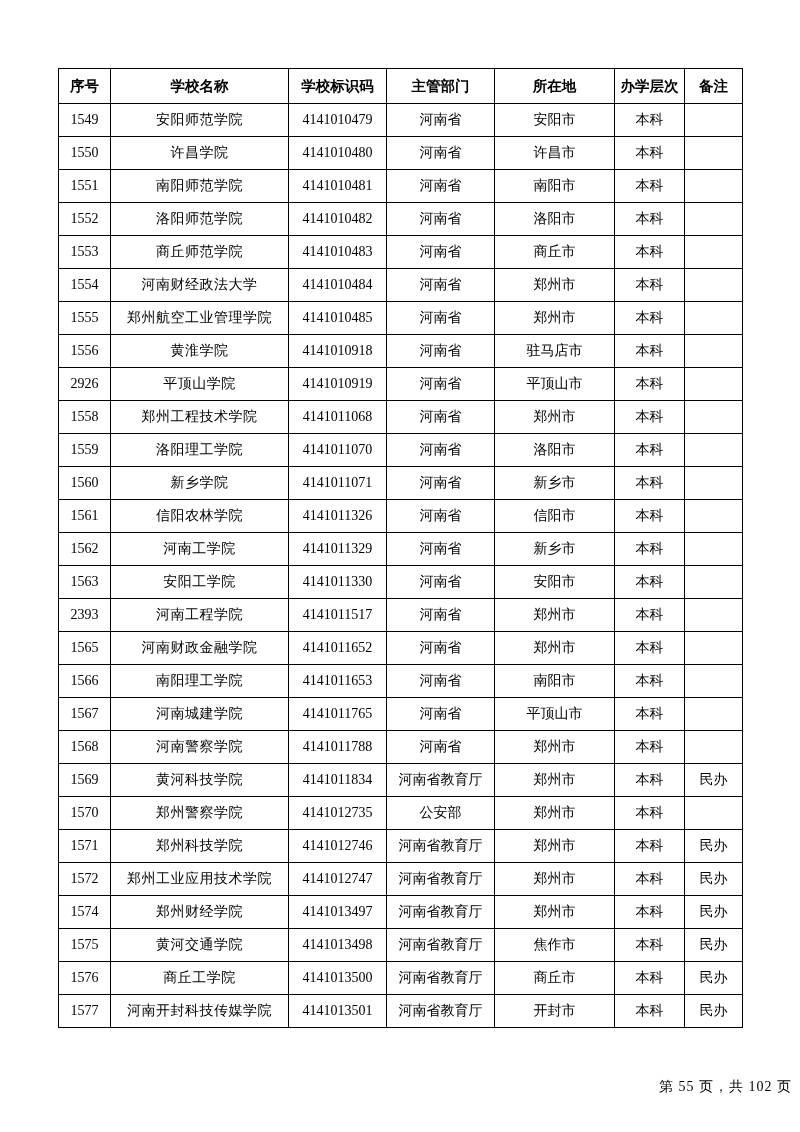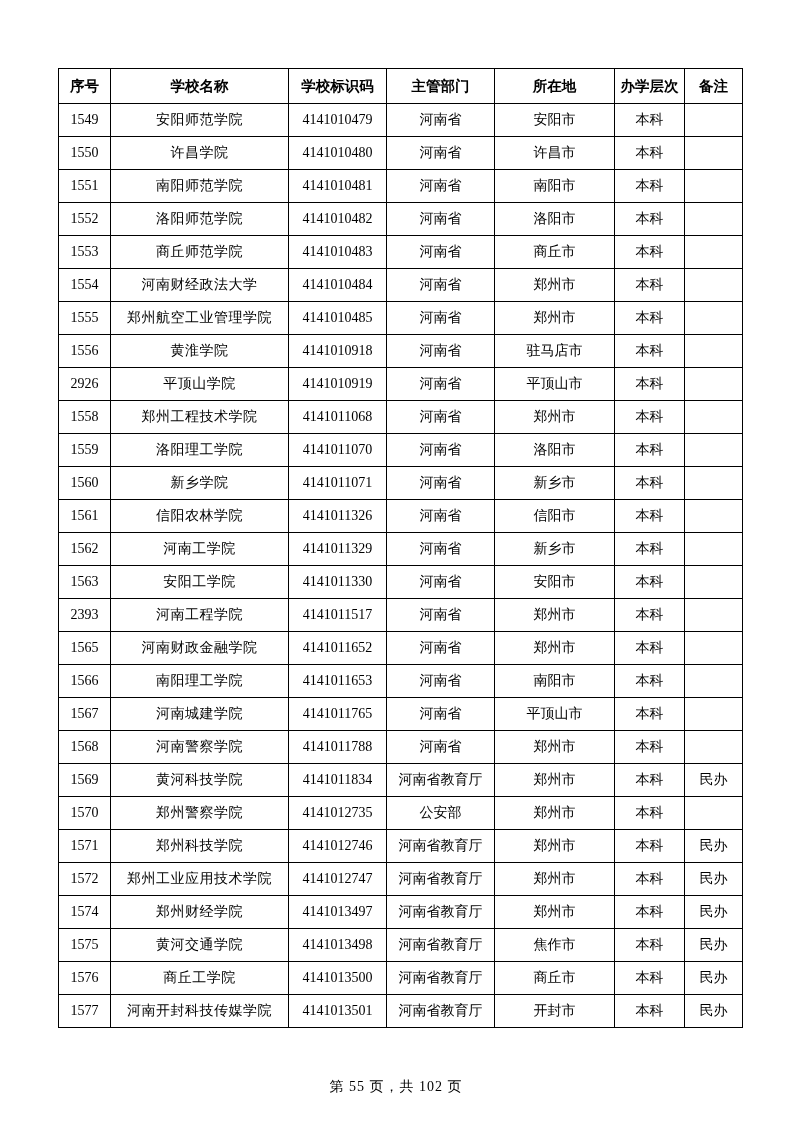--- a/index.html
+++ b/index.html
@@ -57,21 +57,21 @@
   }
   td.cell-code {
     font-size: 13.5px;
     letter-spacing: 0px;
   }
   .footer {
     position: absolute;
     left: 0;
     right: 0;
     bottom: 36px;
-    text-align: center;
+    text-align: right;
     font-size: 14px;
     letter-spacing: 1px;
   }
   .footer span { display: inline; }
 </style>
 </head>
 <body>
 
 <div class="page">
   <table class="school-table">

